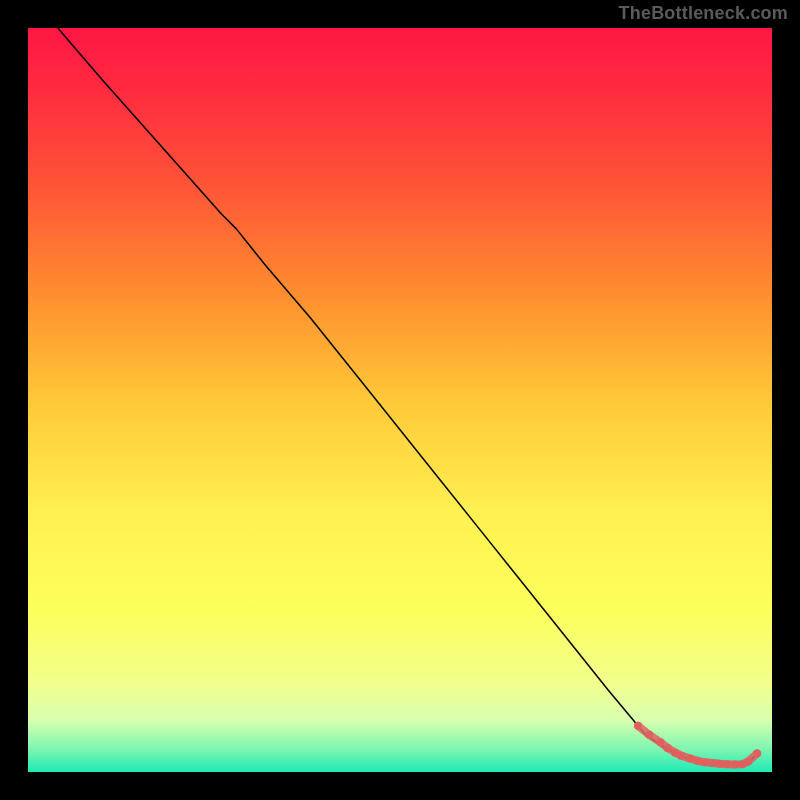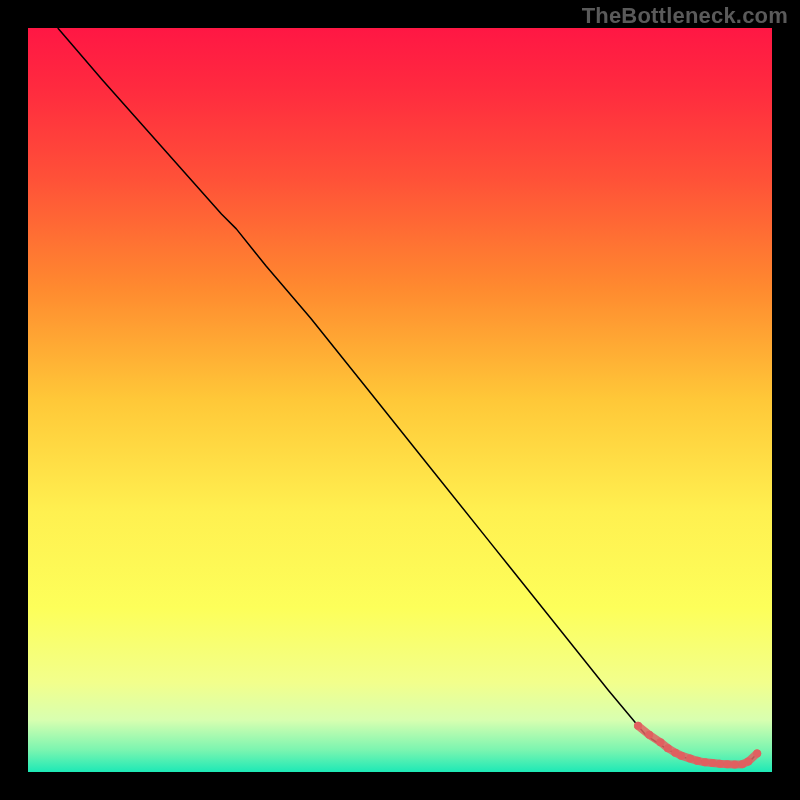--- a/index.html
+++ b/index.html
@@ -9,21 +9,21 @@
     background: #000;
     position: relative;
     font-family: Arial, Helvetica, sans-serif;
     overflow: hidden;
   }
   .watermark {
     position: absolute;
     top: 3px;
     right: 12px;
     color: #5a5a5a;
-    font-size: 22px;
+    font-size: 18px;
     font-weight: 600;
     letter-spacing: 0.2px;
     z-index: 10;
   }
   .plot-outer {
     position: absolute;
     left: 28px;
     top: 28px;
     width: 744px;
     height: 744px;

